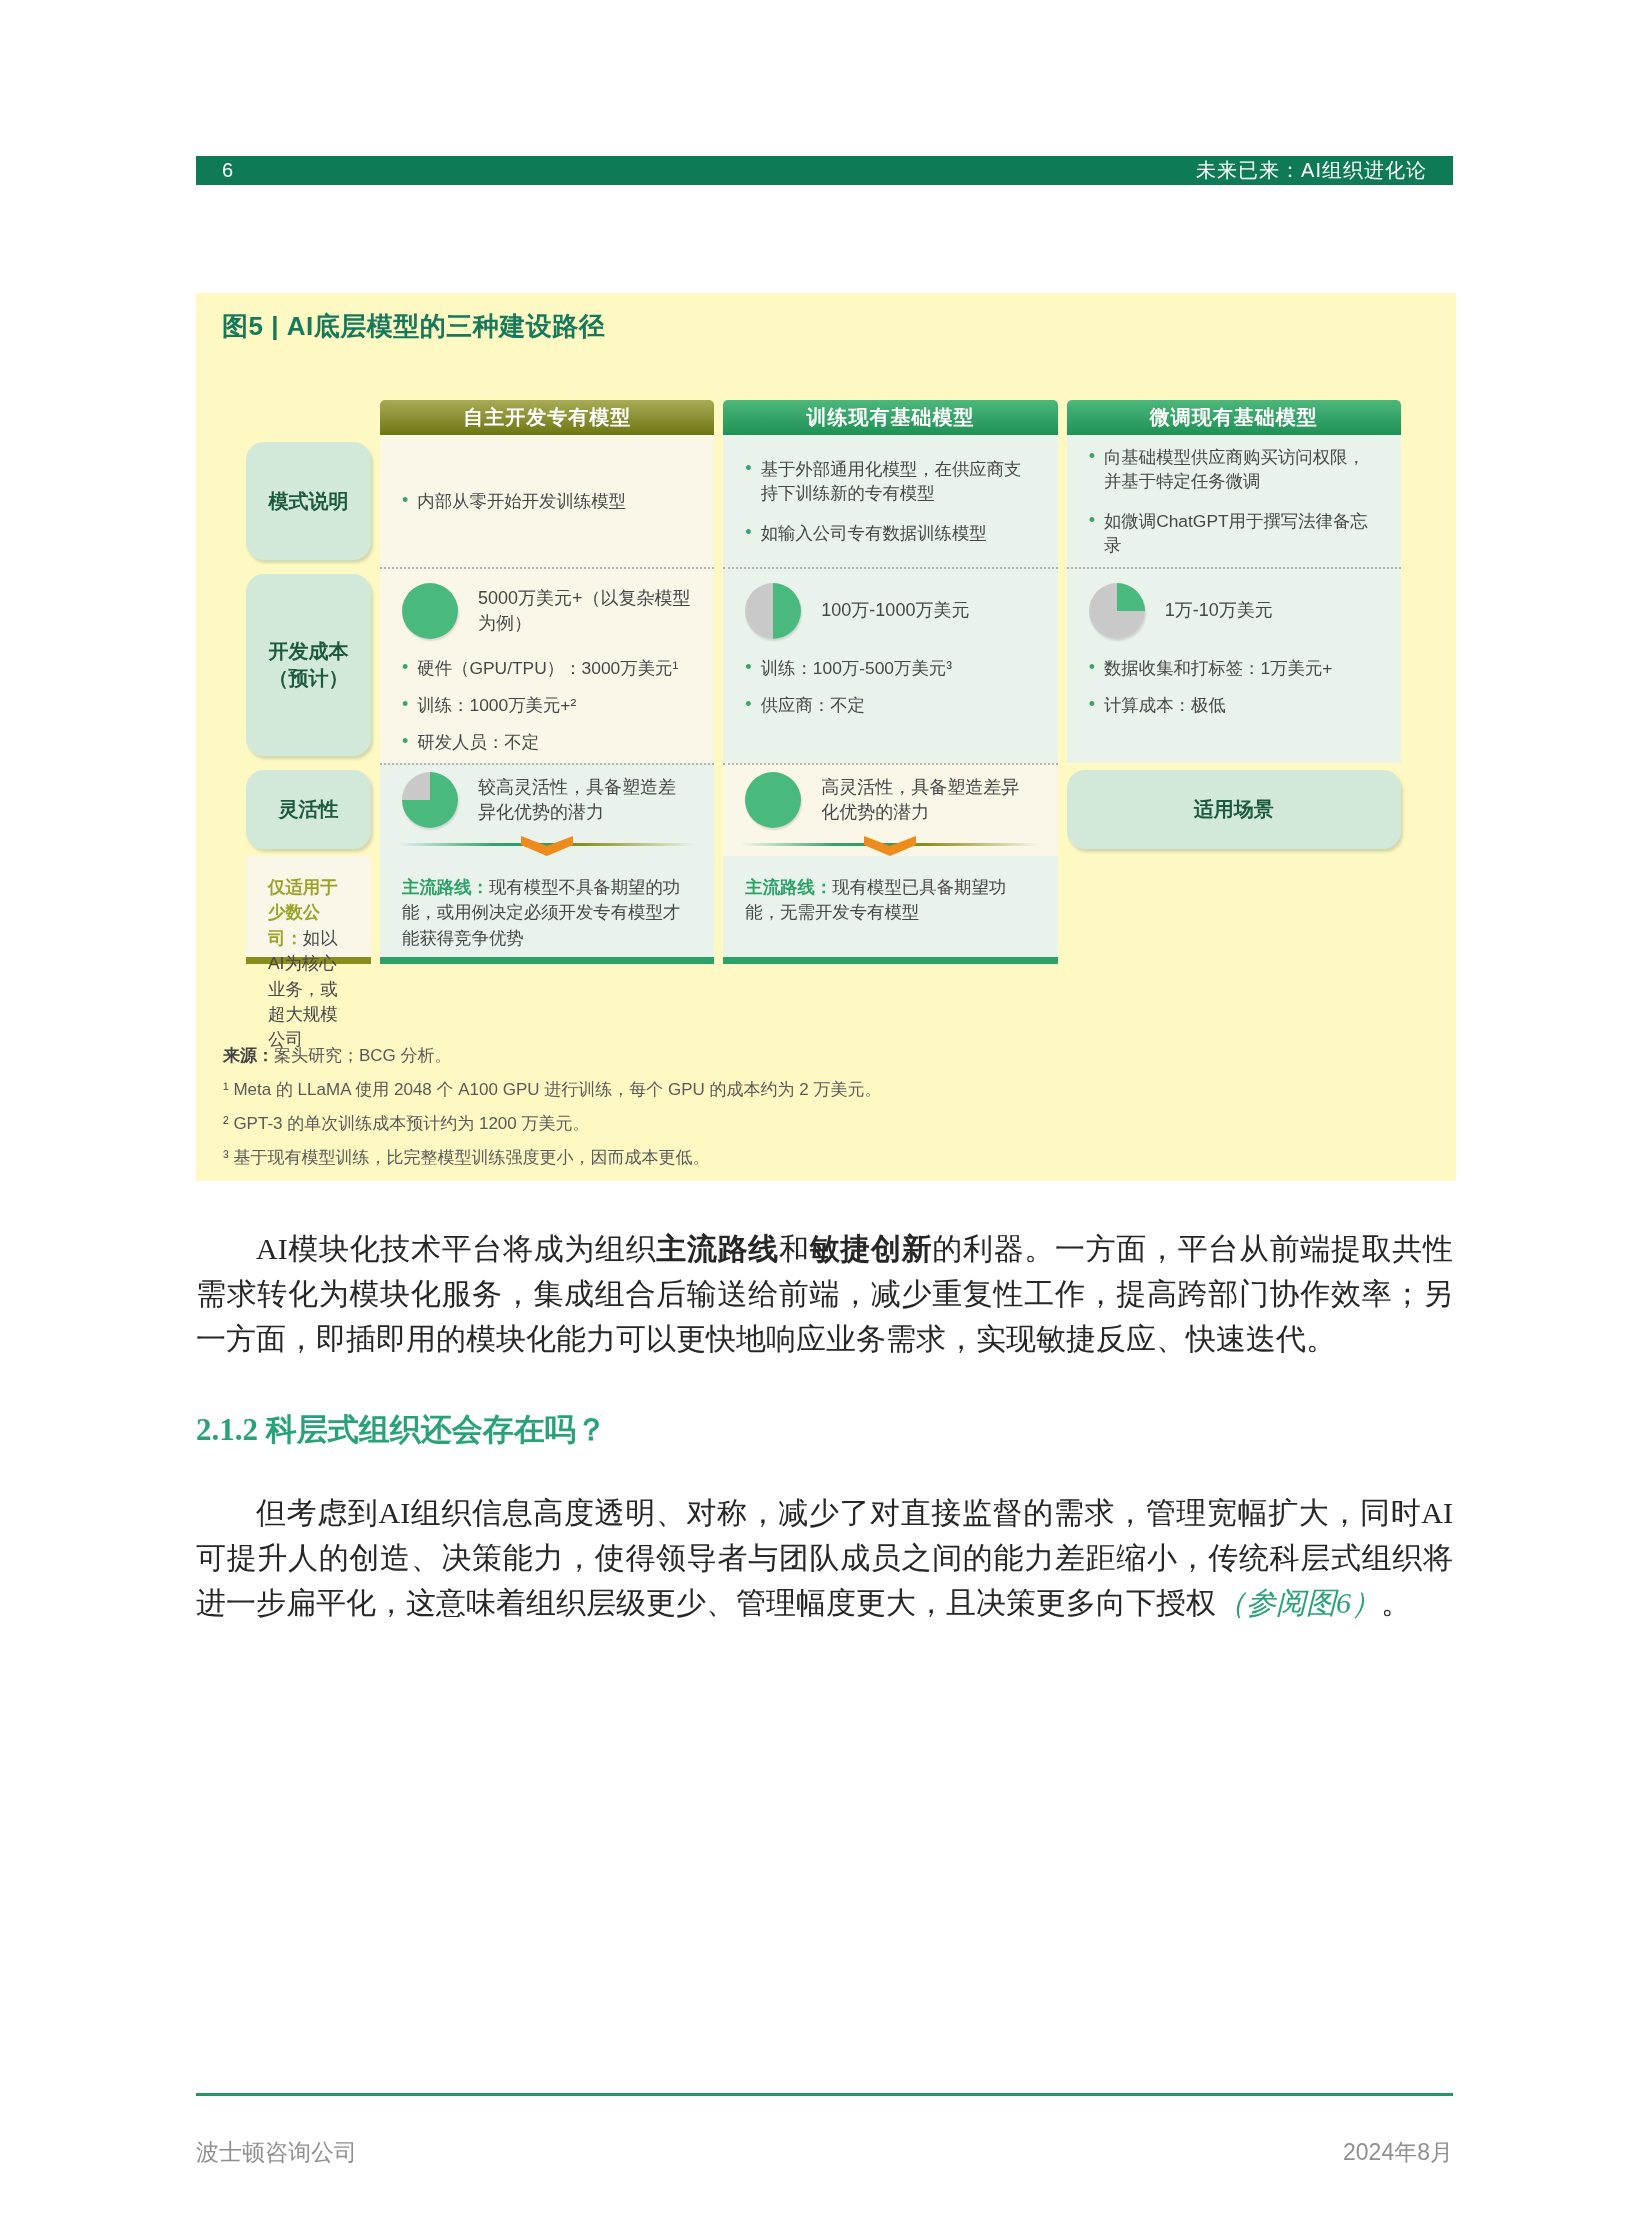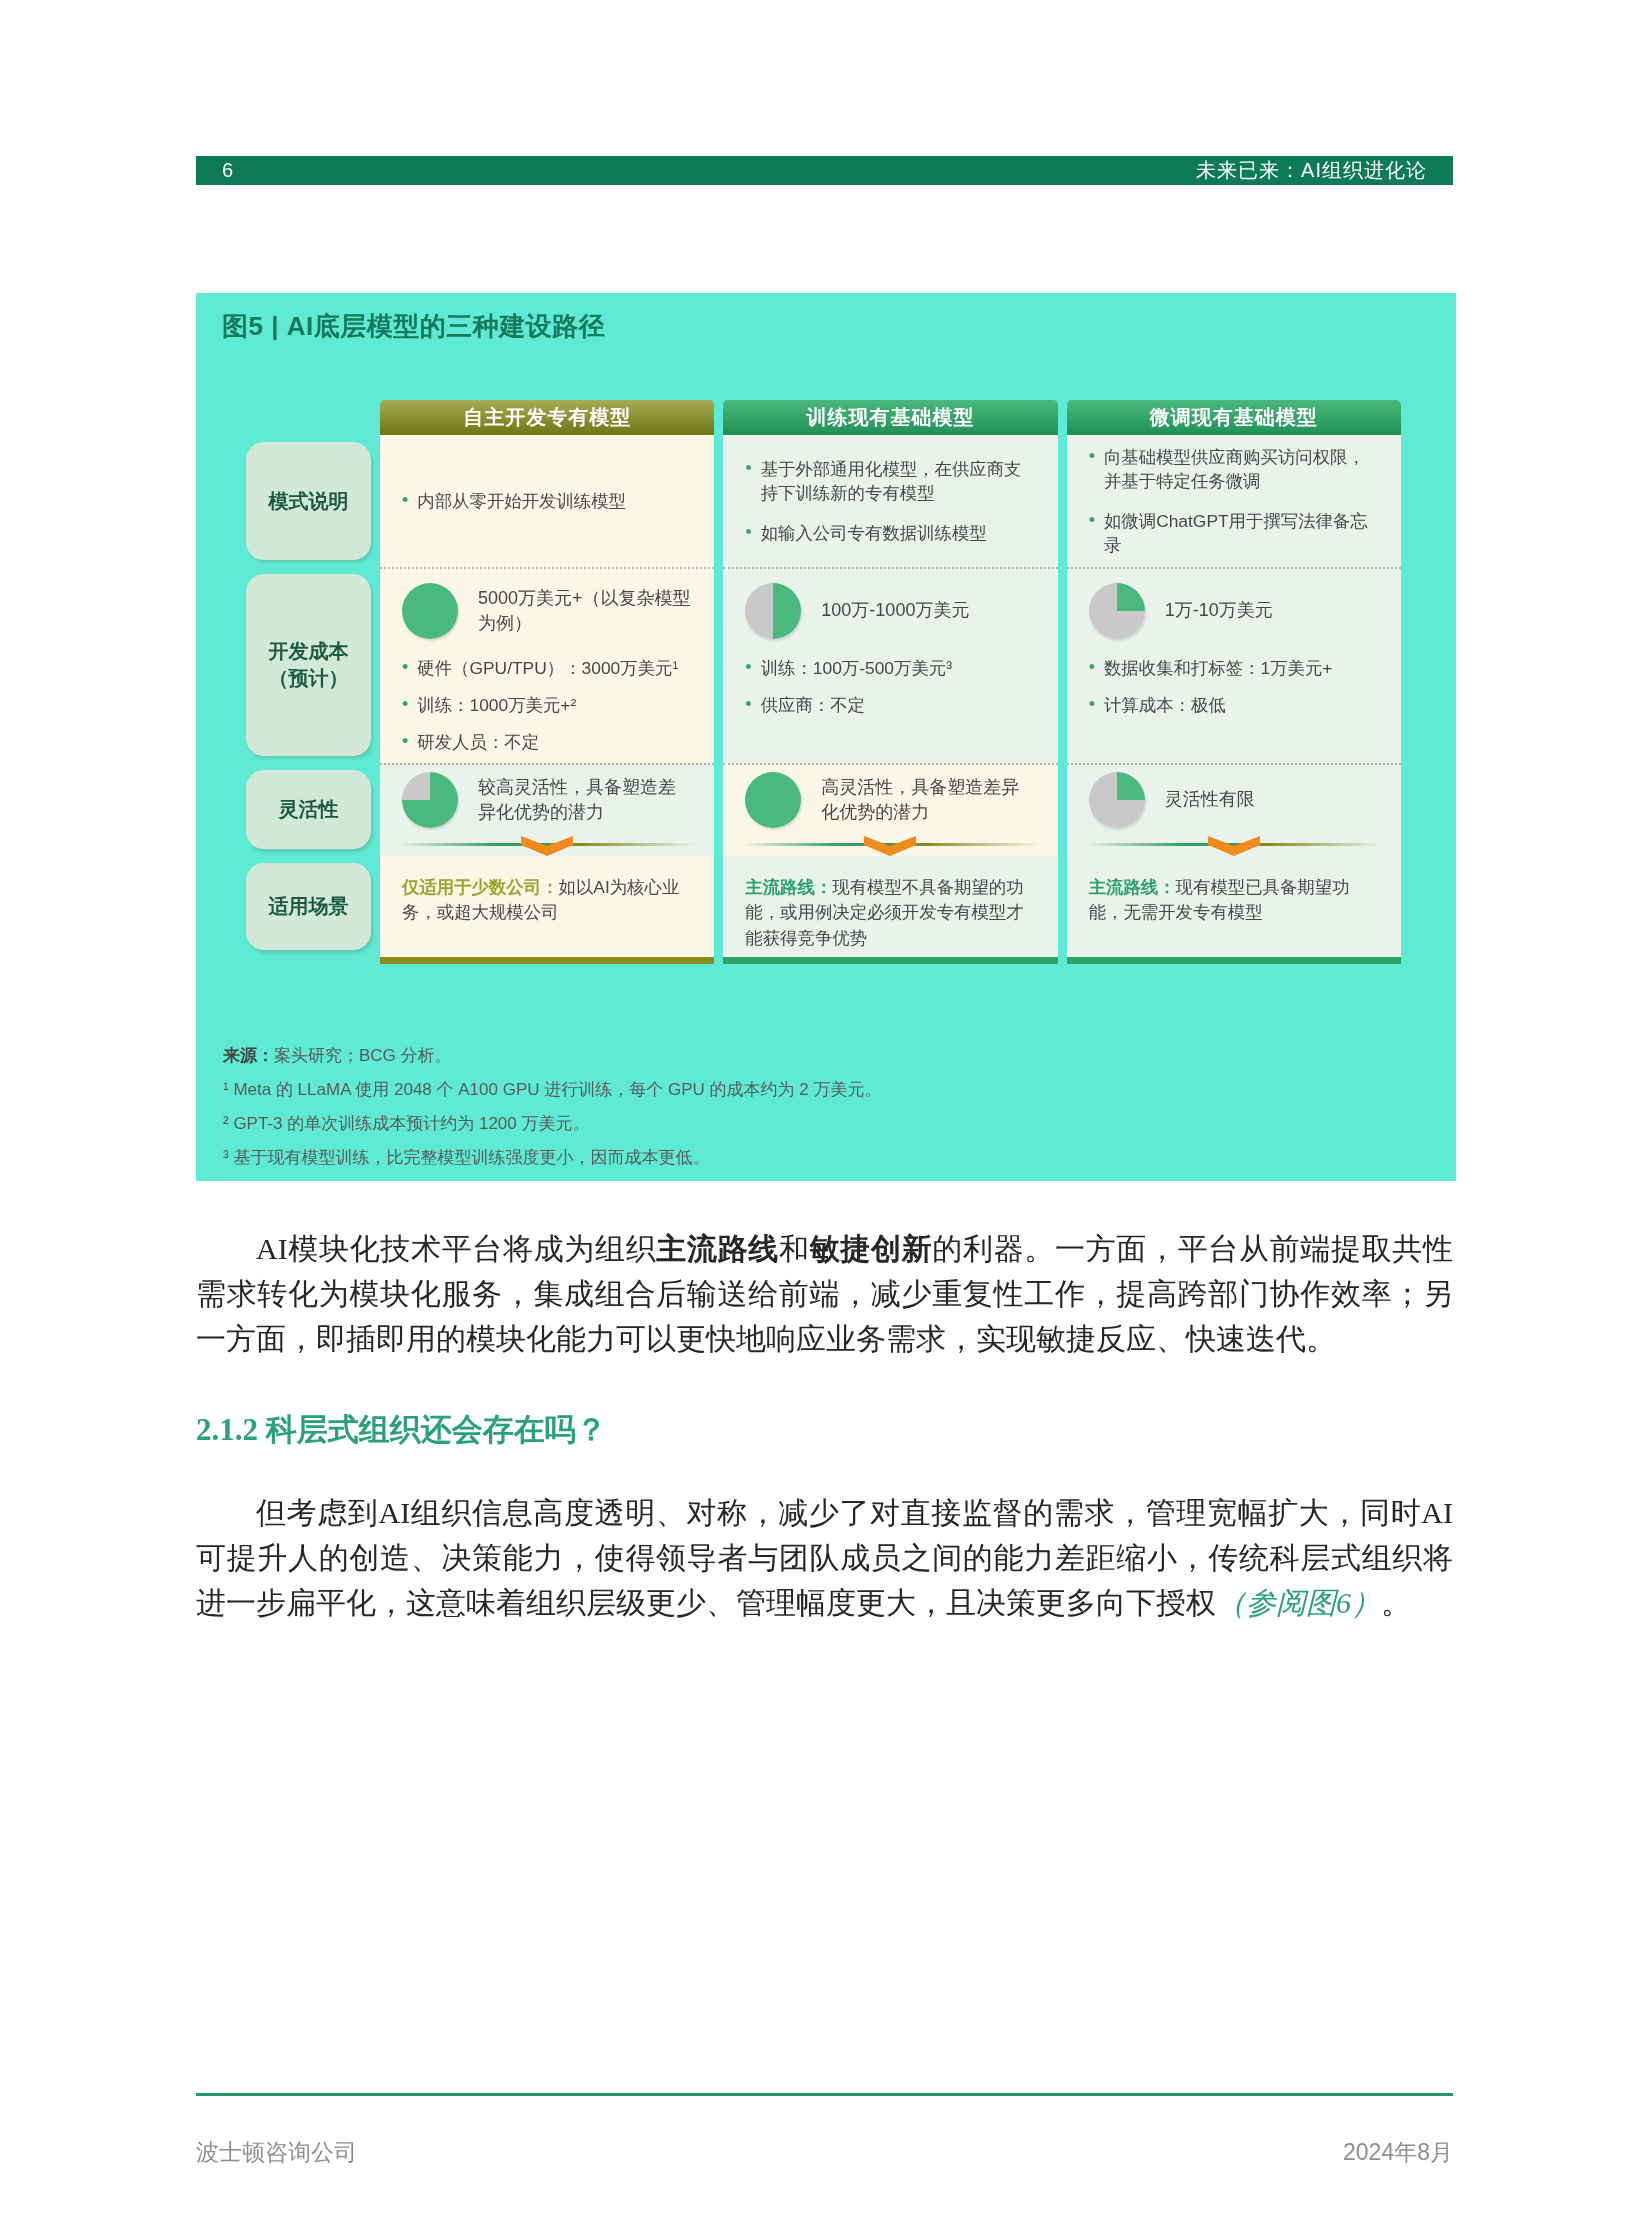--- a/index.html
+++ b/index.html
@@ -10,21 +10,21 @@
   
   .topbar{position:absolute;left:196px;top:156px;width:1257px;height:29px;
           background:#0e7a56;color:#ffffff;display:flex;align-items:center;
           justify-content:space-between;padding:0 26px;box-sizing:border-box;
           font-size:20px;}
   .topbar .pageno{font-size:20px;}
   .topbar .htitle{font-size:20px;letter-spacing:1px;}
 
   
   .panel{position:absolute;left:196px;top:293px;width:1260px;height:888px;
-         background:#5eead4;}
+         background:#fef9c3;}
   .fig-title{position:absolute;left:26px;top:16px;font-size:26px;font-weight:bold;
              color:#17795c;letter-spacing:0.5px;}
 
   .fig-table{position:absolute;left:50px;top:107px;width:1155px;display:grid;
              grid-template-columns:125px 1fr 1fr 1fr;column-gap:9px;
              grid-template-rows:35px 132px 196px 93px 101px 7px;row-gap:0;}
 
   .head{border-radius:5px 5px 0 0;display:flex;align-items:center;justify-content:center;
         color:#ffffff;font-weight:bold;font-size:20px;letter-spacing:1px;}
   .head.olive{background:linear-gradient(#a7ab55,#6e7613);}
@@ -212,32 +212,20 @@
           <div class="pie" style="background: rgb(73, 185, 126);"></div>
           <div class="headline">高灵活性，具备塑造差异化优势的潜力</div>
         </div>
         <div class="divider-line"></div>
         <div class="chev">
           <svg width="54" height="22" viewBox="0 0 54 22">
               <path d="M1 1 L27 11 L53 1 L53 10 L27 21 L1 10 Z" fill="#ef8a1c"></path>
             </svg>
         </div>
       </div>
-      <div class="cell bg-mint dotted-top flexcell">
-        <div class="pie-line">
-          <div class="pie" style="background: conic-gradient(rgb(73, 185, 126) 0deg, rgb(73, 185, 126) 25%, rgb(201, 201, 201) 25%, rgb(201, 201, 201) 100%);"></div>
-          <div class="headline">灵活性有限</div>
-        </div>
-        <div class="divider-line"></div>
-        <div class="chev">
-          <svg width="54" height="22" viewBox="0 0 54 22">
-              <path d="M1 1 L27 11 L53 1 L53 10 L27 21 L1 10 Z" fill="#ef8a1c"></path>
-            </svg>
-        </div>
-      </div>
 
       <div class="label-cell">
         <div class="label-box">适用场景</div>
       </div>
       <div class="cell bg-cream scenario">
         <span class="sc-label sc-olive">仅适用于少数公司：</span><span>如以AI为核心业务，或超大规模公司</span>
       </div>
       <div class="cell bg-mint scenario">
         <span class="sc-label sc-green">主流路线：</span><span>现有模型不具备期望的功能，或用例决定必须开发专有模型才能获得竞争优势</span>
       </div>

